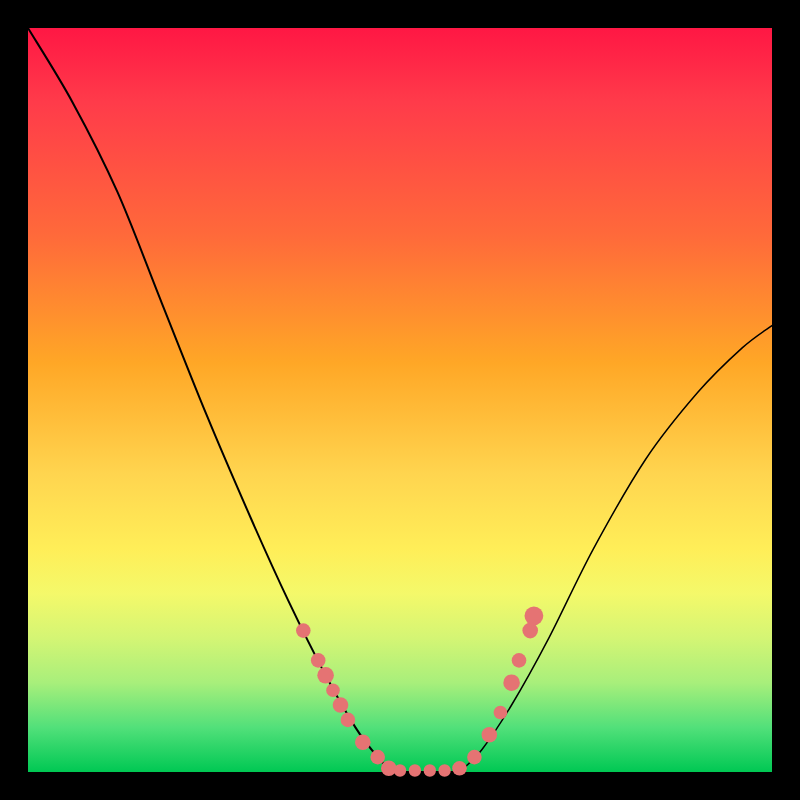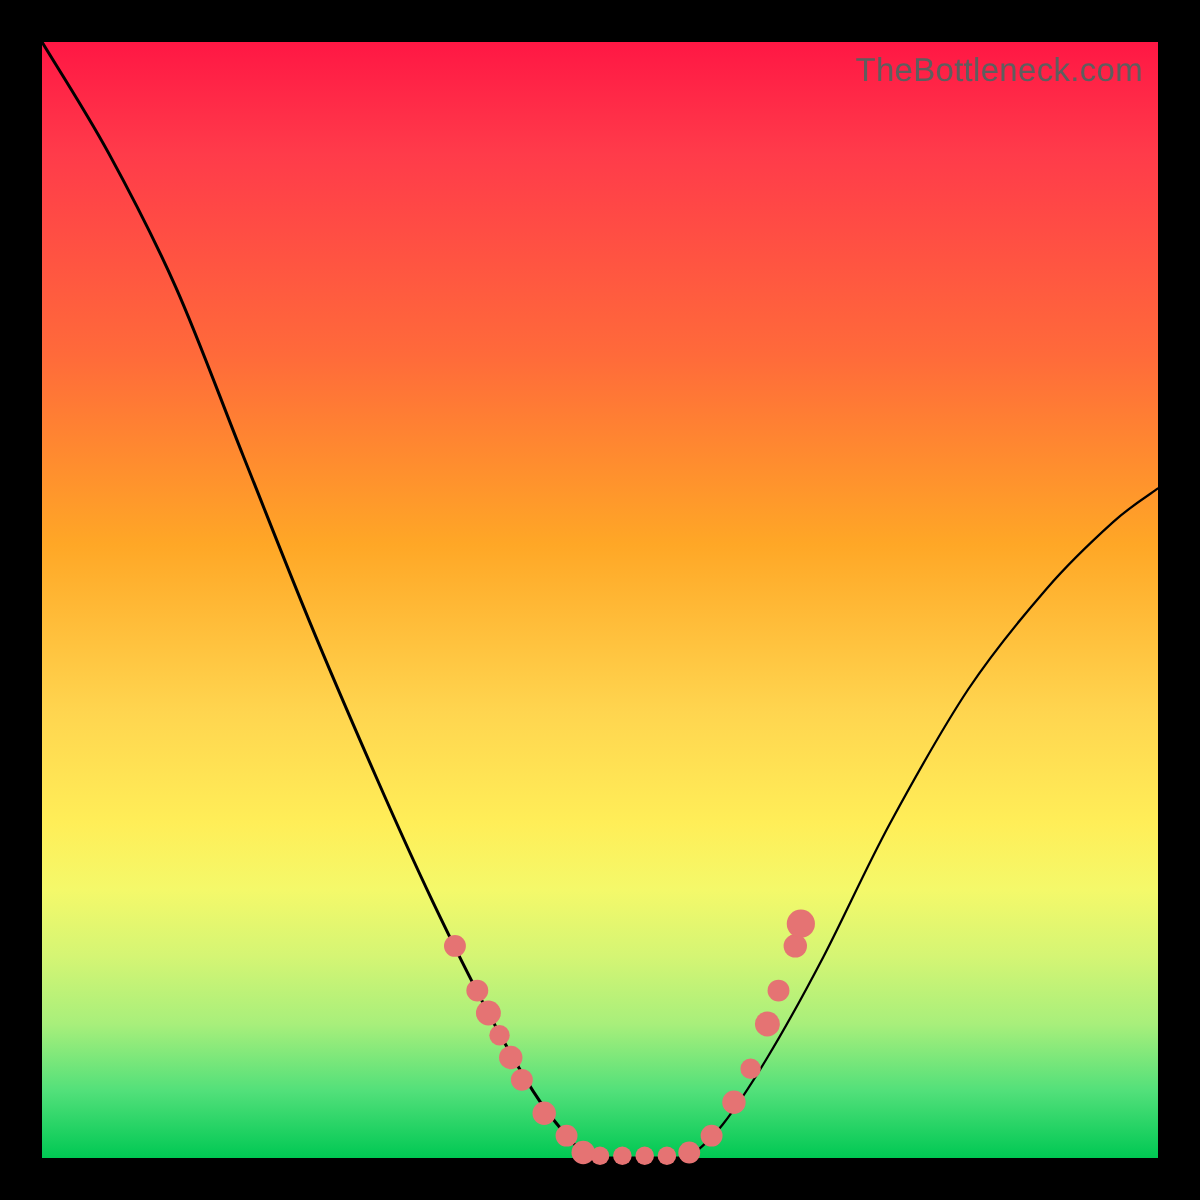--- a/index.html
+++ b/index.html
@@ -73,21 +73,20 @@
   }
   .marker {
     fill: #e57373;
   }
 </style>
 </head>
 <body>
 
 <div class="frame">
   <div class="plot-area">
-    <div class="watermark">TheBottleneck.com</div>
     <svg class="curves" viewBox="0 0 744 744">
       <path id="left-curve" class="curve" d="M0.0 0.0 C 7.4 12.4, 29.8 47.1, 44.6 74.4 C 59.5 101.7, 74.4 130.2, 89.3 163.7 C 104.2 197.2, 119.0 238.1, 133.9 275.3 C 148.8 312.5, 163.7 350.9, 178.6 386.9 C 193.4 422.8, 209.6 460.0, 223.2 491.0 C 236.8 522.0, 248.0 546.8, 260.4 572.9 C 272.8 598.9, 286.4 626.2, 297.6 647.3 C 308.8 668.4, 318.7 685.7, 327.4 699.4 C 336.0 713.0, 343.5 721.7, 349.7 729.1 C 355.9 736.6, 362.1 741.5, 364.6 744.0"></path>
       <path id="floor-line" class="floor" d="M364.6 744.0 L431.5 744.0"></path>
       <path id="right-curve" class="curve right" d="M431.5 744.0 C 435.2 740.3, 445.2 732.8, 453.8 721.7 C 462.5 710.5, 472.4 695.6, 483.6 677.0 C 494.8 658.4, 507.2 636.1, 520.8 610.1 C 534.4 584.0, 549.3 550.6, 565.4 520.8 C 581.6 491.0, 600.2 457.6, 617.5 431.5 C 634.9 405.5, 653.5 383.2, 669.6 364.6 C 685.7 346.0, 701.8 331.1, 714.2 319.9 C 726.6 308.8, 739.0 301.3, 744.0 297.6"></path>
       <g id="markers-group">
           <circle cx="275.3" cy="602.6" r="7.3" class="marker"></circle>
           <circle cx="290.2" cy="632.4" r="7.3" class="marker"></circle>
           <circle cx="297.6" cy="647.3" r="8.3" class="marker"></circle>
           <circle cx="305.0" cy="662.2" r="6.8" class="marker"></circle>
           <circle cx="312.5" cy="677.0" r="7.8" class="marker"></circle>

